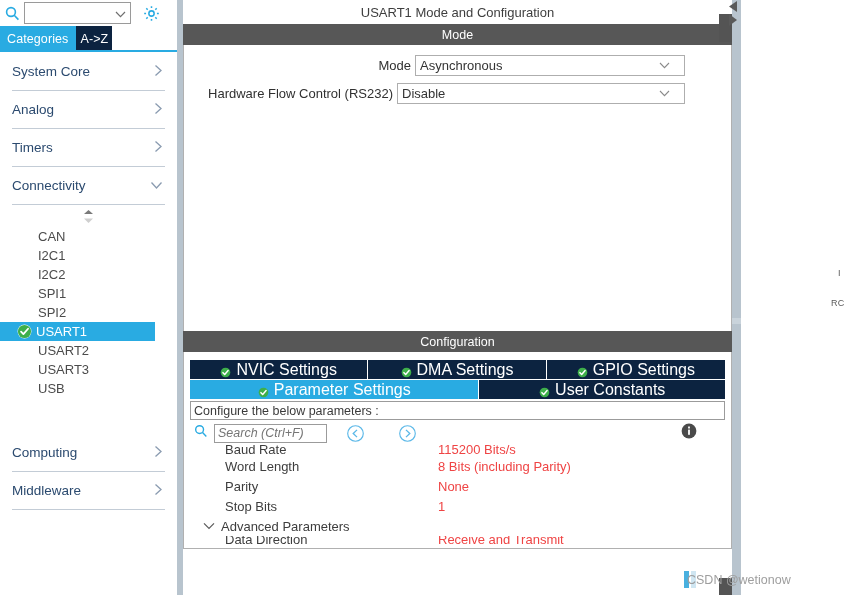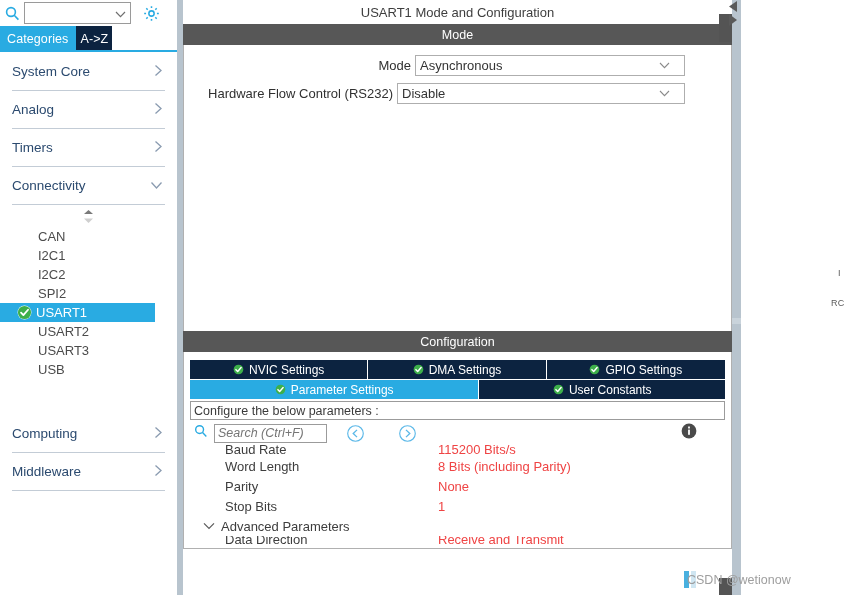--- a/index.html
+++ b/index.html
@@ -124,21 +124,21 @@
     width: 152px; height: 26px; background: #bdbdbd; border: none;
     color: #5f5f5f; font-size: 12.5px; font-family: inherit;
     display: flex; align-items: center; justify-content: center;
     margin: 2px 0 8px 2px;
   }
 
   .tabrow { display: flex; gap: 1px; }
   .tabrow.r1 { height: 19px; }
   .tabrow.r2 { height: 19px; margin-top: 1px; }
   .ctab {
-    background: #0c2340; color: #ffffff; font-size: 12px;
+    background: #0c2340; color: #ffffff; font-size: 16px;
     display: flex; align-items: center; justify-content: center; gap: 5px;
   }
   .ctab.active { background: #29abe2; }
   .ctab .okico { width: 11px; height: 11px; display: block; }
 
   .hintbar {
     margin-top: 2px; height: 19px; border: 1px solid #9b9b9b; background: #fff;
     display: flex; align-items: center; padding-left: 3px;
     font-size: 12.5px; color: #3a3a3a;
   }
@@ -296,20 +296,23 @@
         <div class="sub-item">
           <span>CAN</span>
         </div>
         <div class="sub-item">
           <span>I2C1</span>
         </div>
         <div class="sub-item">
           <span>I2C2</span>
         </div>
         <div class="sub-item">
+          <span>SPI1</span>
+        </div>
+        <div class="sub-item">
           <span>SPI2</span>
         </div>
         <div class="sub-item selected">
           <span class="okico">
             <svg width="15" height="15" viewBox="0 0 16 16">
               <circle cx="8" cy="8" r="7.4" fill="#ffffff"></circle>
               <circle cx="8" cy="8" r="7" fill="#3eaf4a"></circle>
               <polyline points="4.3,8.2 6.8,10.8 11.8,5.1" fill="none" stroke="#ffffff" stroke-width="1.9" stroke-linecap="round" stroke-linejoin="round"></polyline>
             </svg>
           </span>

